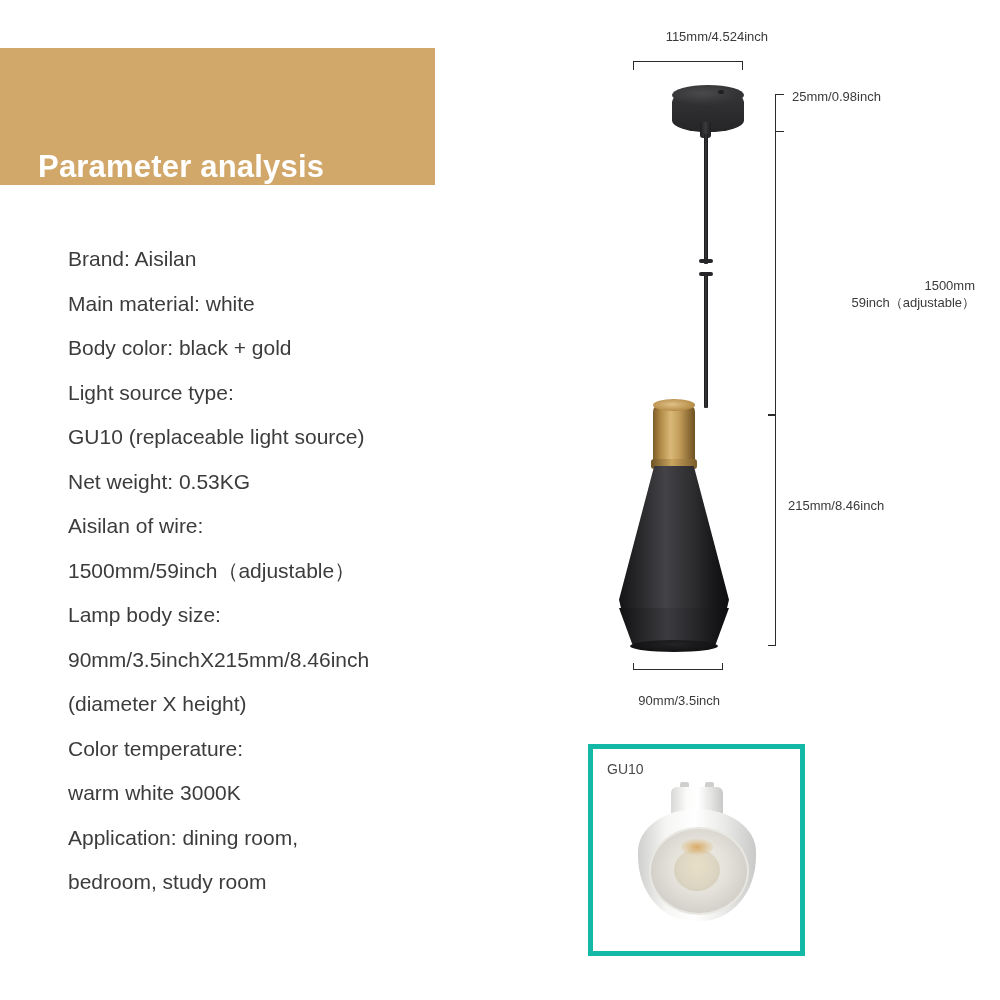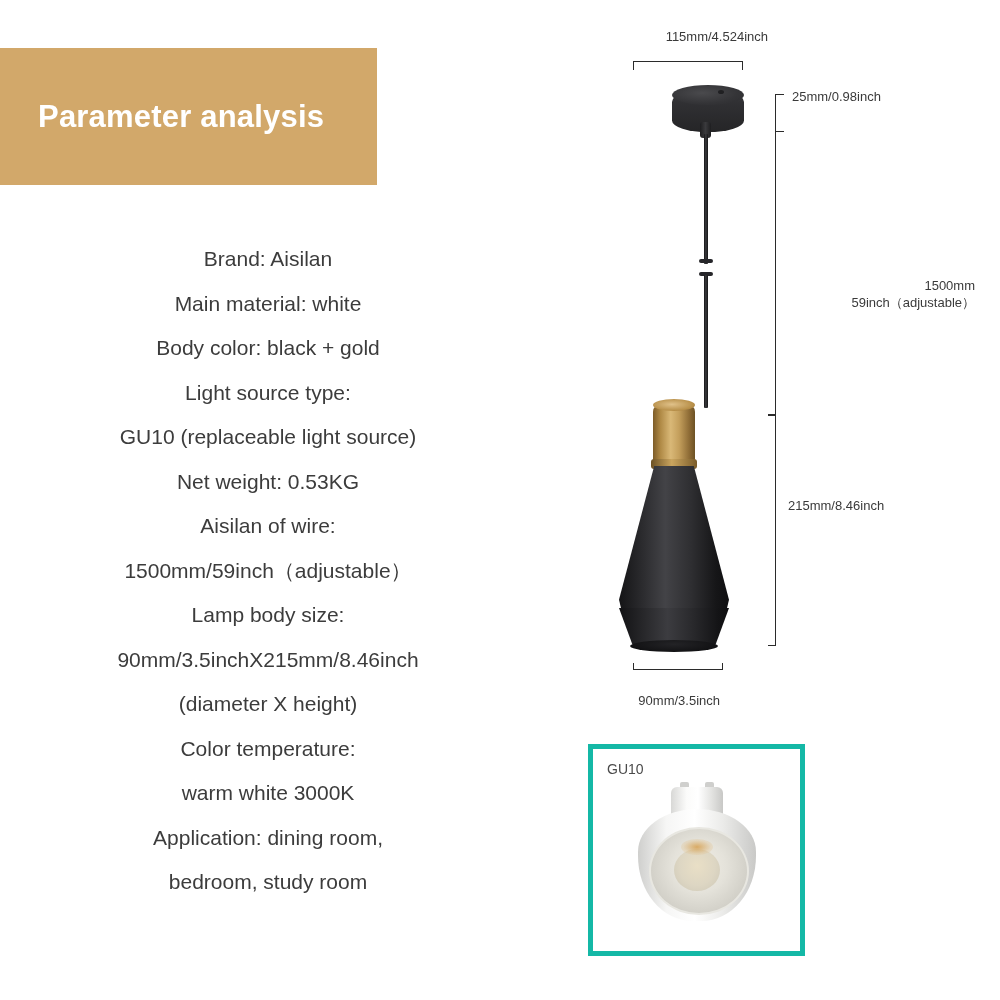--- a/index.html
+++ b/index.html
@@ -14,41 +14,40 @@
     overflow: hidden;
     font-family: "Liberation Sans", sans-serif;
     color: #3a3a3a;
   }
 
   
   .banner {
     position: absolute;
     left: 0;
     top: 48px;
-    width: 377px;
+    width: 435px;
     height: 137px;
     background: #d2a86a;
     display: flex;
-    align-items: center;
+    align-items: flex-end;
   }
   .banner-title {
     margin-left: 38px;
     color: #ffffff;
     font-size: 31px;
     font-weight: bold;
     letter-spacing: 0.2px;
   }
 
   
   .spec-list {
     position: absolute;
     left: 68px;
     top: 237px;
     width: 400px;
-    text-align: center;
   }
   .spec-line {
     font-size: 21px;
     line-height: 44.5px;
     color: #3c3c3c;
     white-space: nowrap;
     font-weight: 400;
   }
 
   

